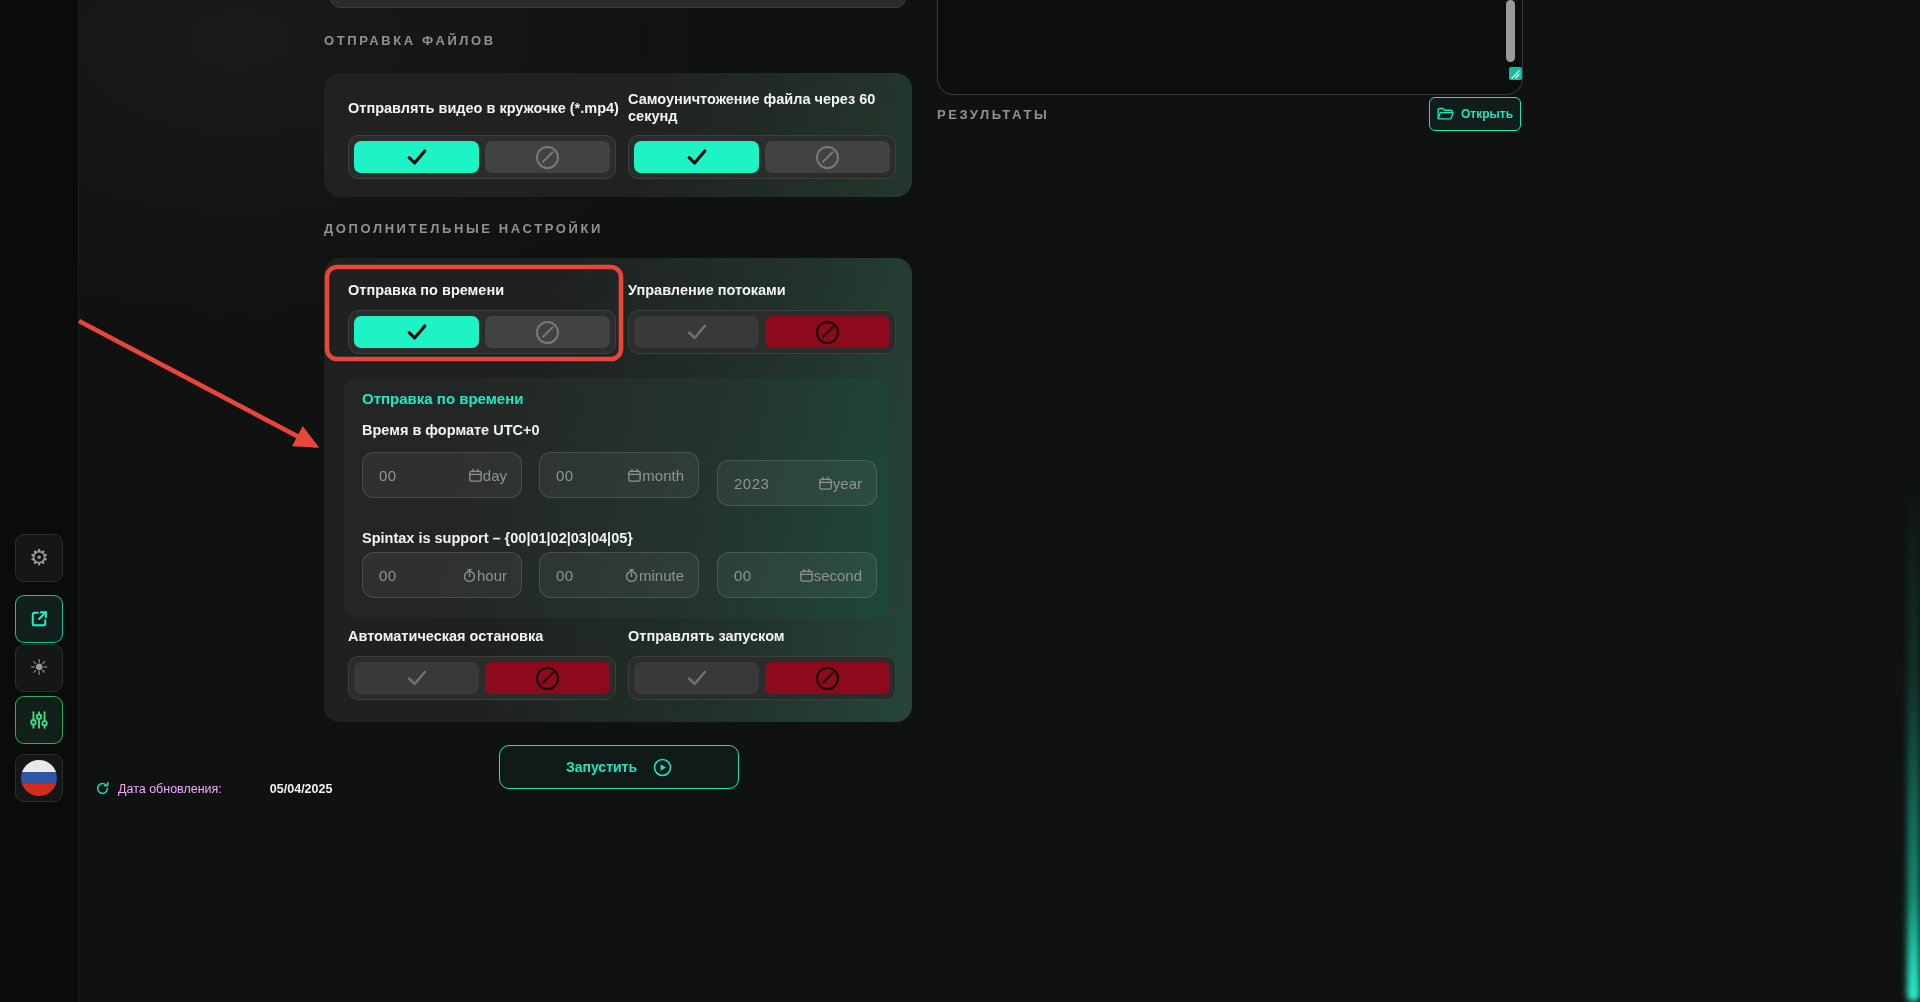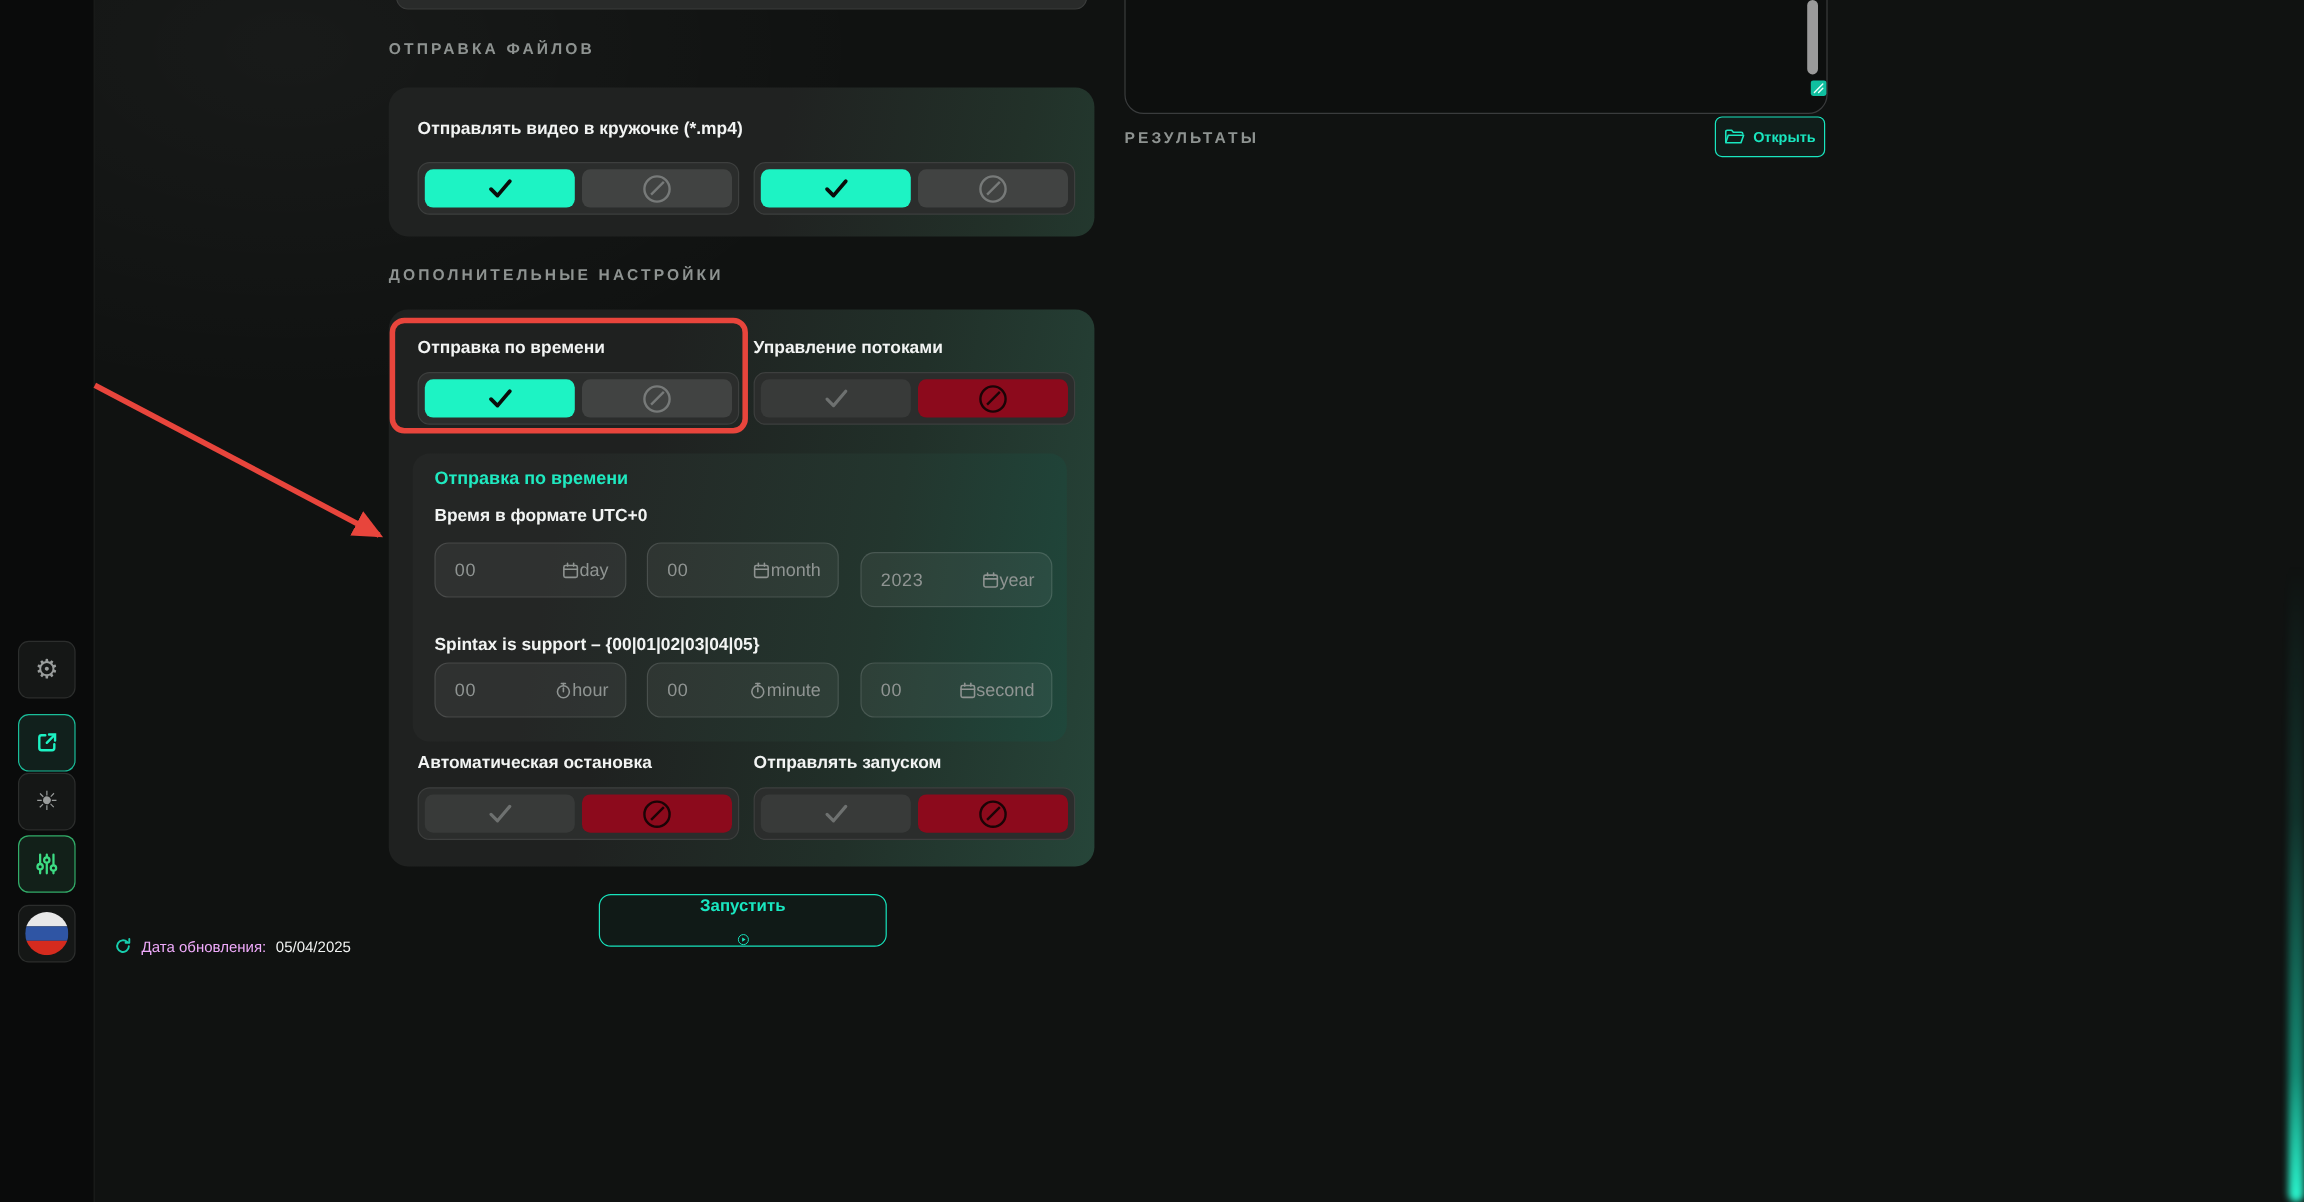--- a/index.html
+++ b/index.html
@@ -44,24 +44,24 @@
   
   .field{position:absolute;width:160px;height:46px;border-radius:12px;background:rgba(255,255,255,0.05);
     border:1px solid rgba(255,255,255,0.13);display:flex;align-items:center;justify-content:space-between;
     padding:0 14px 0 16px;box-sizing:border-box;color:#8f9492;}
   .field .val{font-size:15px;letter-spacing:.5px;}
   .field .unit{display:flex;align-items:center;gap:0;font-size:15px;}
   .field svg{display:block;}
   
   .run-btn{position:absolute;left:499px;top:745px;width:240px;height:44px;border-radius:10px;
     border:1.5px solid #17e4bd;background:rgba(23,228,189,0.04);display:flex;align-items:center;justify-content:center;
-    gap:16px;color:#19e7c0;font-weight:700;font-size:14px;cursor:pointer;box-sizing:border-box;flex-direction:column;}
+    gap:16px;color:#19e7c0;font-weight:700;font-size:14px;cursor:pointer;box-sizing:border-box;}
   .footer{position:absolute;left:95px;top:781px;display:flex;align-items:center;gap:8px;font-size:12.5px;}
   .footer .glabel{color:#f0abfc;}
-  .footer .gdate{color:#f2f4f3;font-weight:400;}
+  .footer .gdate{color:#f2f4f3;font-weight:700;margin-left:40px;}
   
   .resultbox{position:absolute;left:937px;top:-40px;width:586px;height:135px;border-radius:16px;
     border:1px solid #3a3c3d;background:#0d0f0e;box-sizing:border-box;}
   .scroll-thumb{position:absolute;left:1506px;top:0px;width:9px;height:62px;border-radius:4.5px;background:#9a9a9a;cursor:pointer;}
   .resize-grip{position:absolute;left:1509px;top:67px;width:13px;height:13px;border-radius:2px;background:#0fbf9f;cursor:pointer;}
   .open-btn{position:absolute;left:1429px;top:97px;width:92px;height:34px;border-radius:6px;border:1px solid #19e6bf;
     background:rgba(25,230,191,0.05);display:flex;align-items:center;justify-content:center;gap:7px;
     color:#19e6bf;font-weight:700;font-size:12px;cursor:pointer;box-sizing:border-box;}
   .edge-glow{position:absolute;right:0;top:470px;width:13px;height:532px;border-radius:7px;filter:blur(3px);
     background:linear-gradient(to bottom,rgba(23,239,198,0) 0%,rgba(23,239,198,0.15) 40%,rgba(23,239,198,0.55) 80%,#2bf7cf 100%);}
@@ -108,20 +108,21 @@
         </span>
     </div>
   </div>
 
   <div class="top-sliver"></div>
 
   <div class="sect" style="left:324px;top:33px">ОТПРАВКА ФАЙЛОВ</div>
 
   <div class="card card1">
     <div class="lbl" style="left:24px;top:27px;width:280px">Отправлять видео в кружочке (*.mp4)</div>
+    <div class="lbl" style="left:304px;top:18px;width:256px">Самоуничтожение файла через 60 секунд</div>
 
     <div class="toggle-group" style="left:24px;top:62px">
       <div class="tbtn green">
         <svg width="22" height="18" viewBox="0 0 18 15">
             <path d="M2.5 8 L7 12.5 L15.5 2.5" fill="none" stroke="#0a0c0b" stroke-width="2.6" stroke-linecap="round" stroke-linejoin="round"></path>
           </svg>
       </div>
       <div class="tbtn grayblock">
         <span class="block-ic"></span>
       </div>

